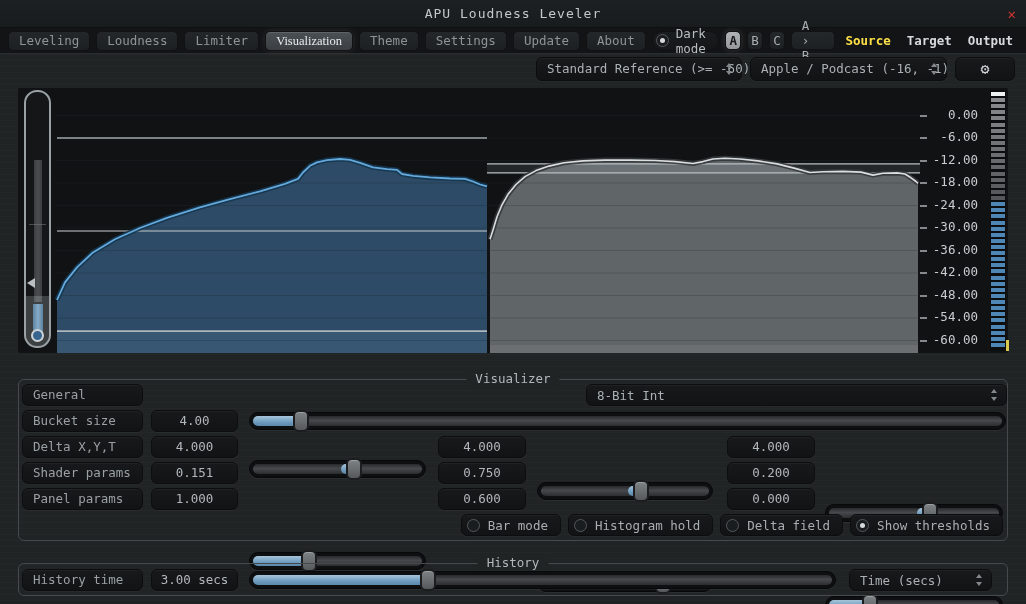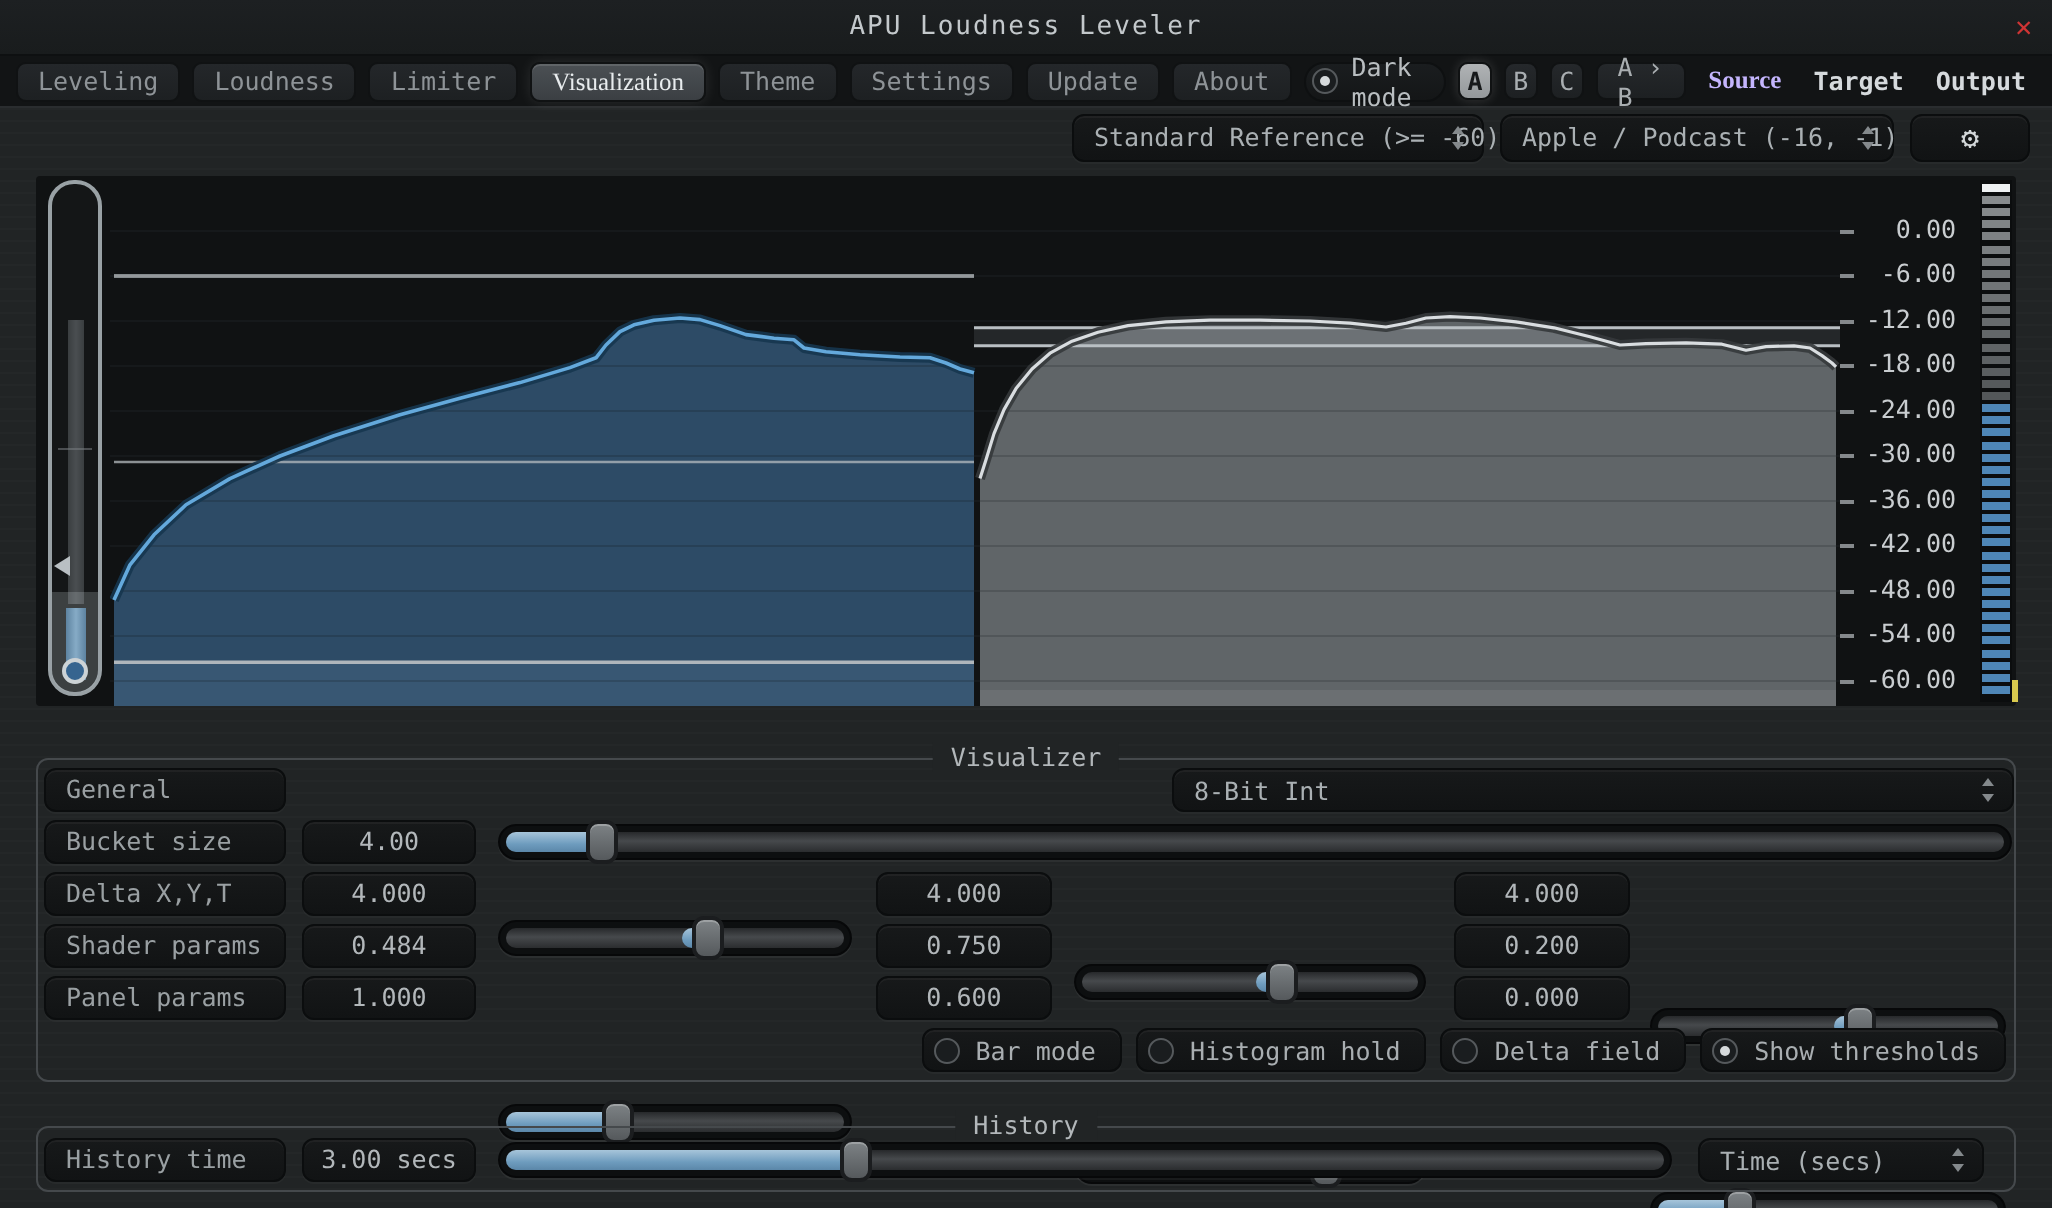--- a/index.html
+++ b/index.html
@@ -32,21 +32,21 @@
   .cbox { width:13px; height:13px; border-radius:50%; background:#1a1d1f; border:1px solid #55595c;
     position:relative; flex:0 0 auto; }
   .on > .cbox::after, .cbox.on::after { content:""; position:absolute; left:3px; top:3px; width:5px; height:5px;
     border-radius:50%; background:#d6dadc; }
   .abbtn { width:26px; height:19px; border-radius:5px; display:flex; align-items:center; justify-content:center;
     background:linear-gradient(#25282b,#1d2022); border:1px solid #101213; color:#a9aeb1; }
   .abbtn.selected { background:linear-gradient(#b0b3b5,#94989b); color:#17191b; font-weight:bold;
     box-shadow:0 0 6px rgba(255,255,255,0.15); }
   .compare { width:auto; padding:0 10px; }
   .viewlbl { font-weight:bold; color:#d6dadd; padding:0 5px; }
-  .viewlbl.active { color:#c4b5fd;font-family:Liberation Serif, serif; }
+  .viewlbl.active { color:#fde047; }
   
   .toolbar { position:absolute; left:0; top:55px; width:1026px; height:28px;
     display:flex; align-items:center; justify-content:flex-end; gap:8px; padding-right:11px; }
   .box, .select, .vbox, .lbox, .check {
     background:linear-gradient(180deg,#17191a,#111314); border:1px solid #0b0d0e; border-radius:6px;
     box-shadow:inset 0 1px 0 rgba(255,255,255,0.045), 0 1px 0 rgba(255,255,255,0.03); }
   .select { position:relative; height:24px; line-height:22px; padding:0 24px 0 10px; color:#aab0b3; white-space:nowrap; }
   .spin { position:absolute; right:8px; top:50%; width:7px; height:12px; transform:translateY(-50%); }
   .spin::before, .spin::after { content:""; position:absolute; left:0; border-left:3.5px solid transparent; border-right:3.5px solid transparent; }
   .spin::before { top:0; border-bottom:4px solid #84898c; }
@@ -298,21 +298,21 @@
     </div>
   <div class="row-el vbox" style="left:708px;top:56px;width:88px">4.000</div>
   <div class="row-el hslider" style="left:806px;top:56px;width:178px">
       <div class="trough"></div>
       <div class="groove"></div>
       <div class="fill" style="left:calc(4px + 50% * 0.99);width:calc(10% * 0.99)"></div>
       <div class="handle" style="left:calc(60% - 9.6px)"></div>
     </div>
 
   <div class="row-el lbox" style="left:3px;top:82px;width:121px">Shader params</div>
-  <div class="row-el vbox" style="left:132px;top:82px;width:87px">0.484</div>
+  <div class="row-el vbox" style="left:132px;top:82px;width:87px">0.151</div>
   <div class="row-el hslider" style="left:230px;top:82px;width:177px">
       <div class="trough"></div>
       <div class="groove"></div>
       <div class="fill" style="left:calc(4px + 0% * 0.99);width:calc(32% * 0.99)"></div>
       <div class="handle" style="left:calc(32% - 5.12px)"></div>
     </div>
   <div class="row-el vbox" style="left:419px;top:82px;width:88px">0.750</div>
   <div class="row-el hslider" style="left:518px;top:82px;width:176px">
       <div class="trough"></div>
       <div class="groove"></div>

